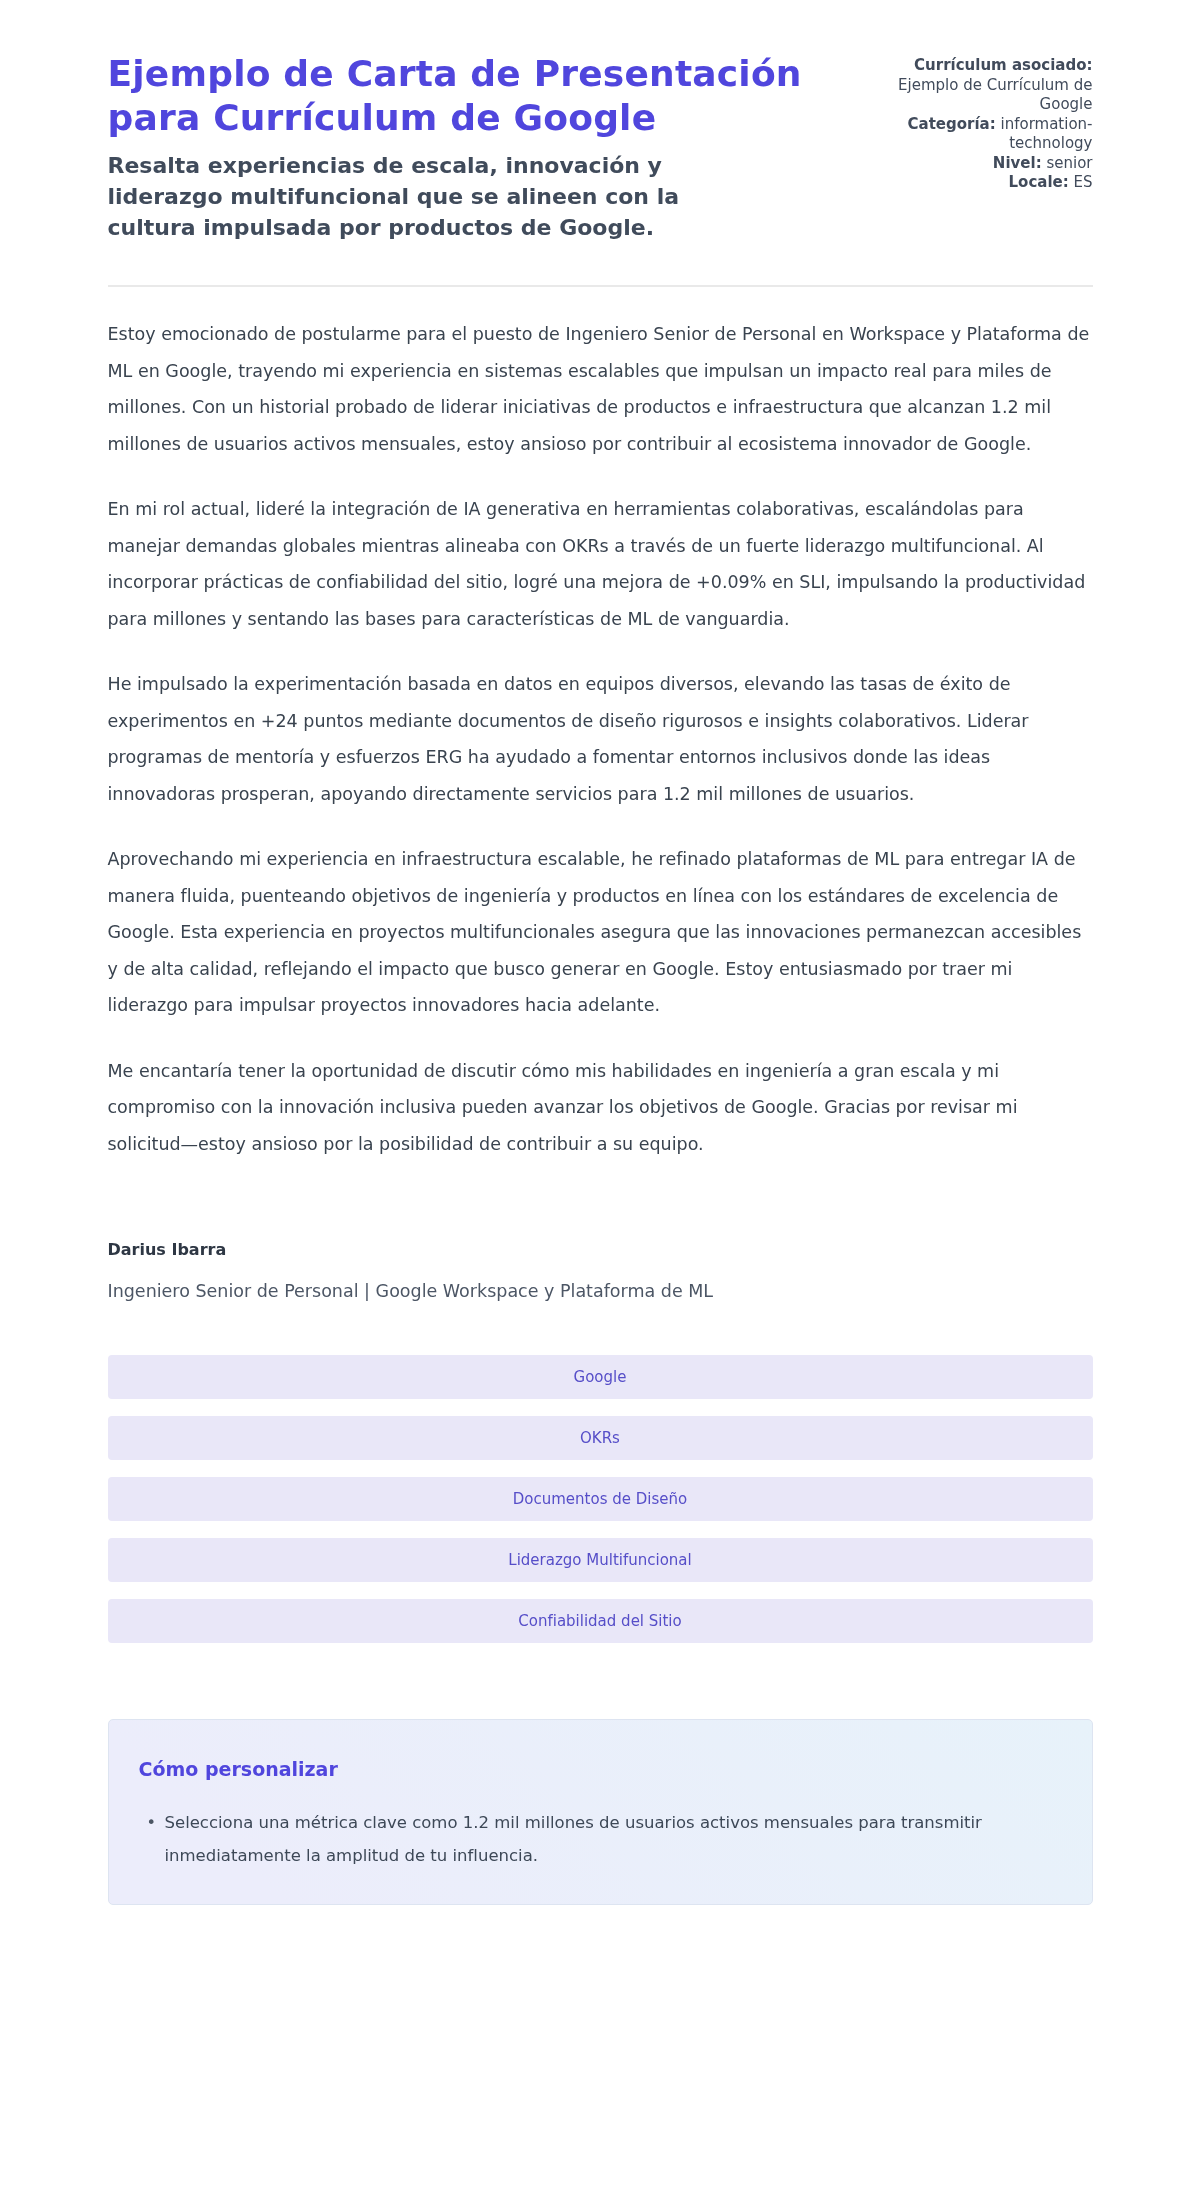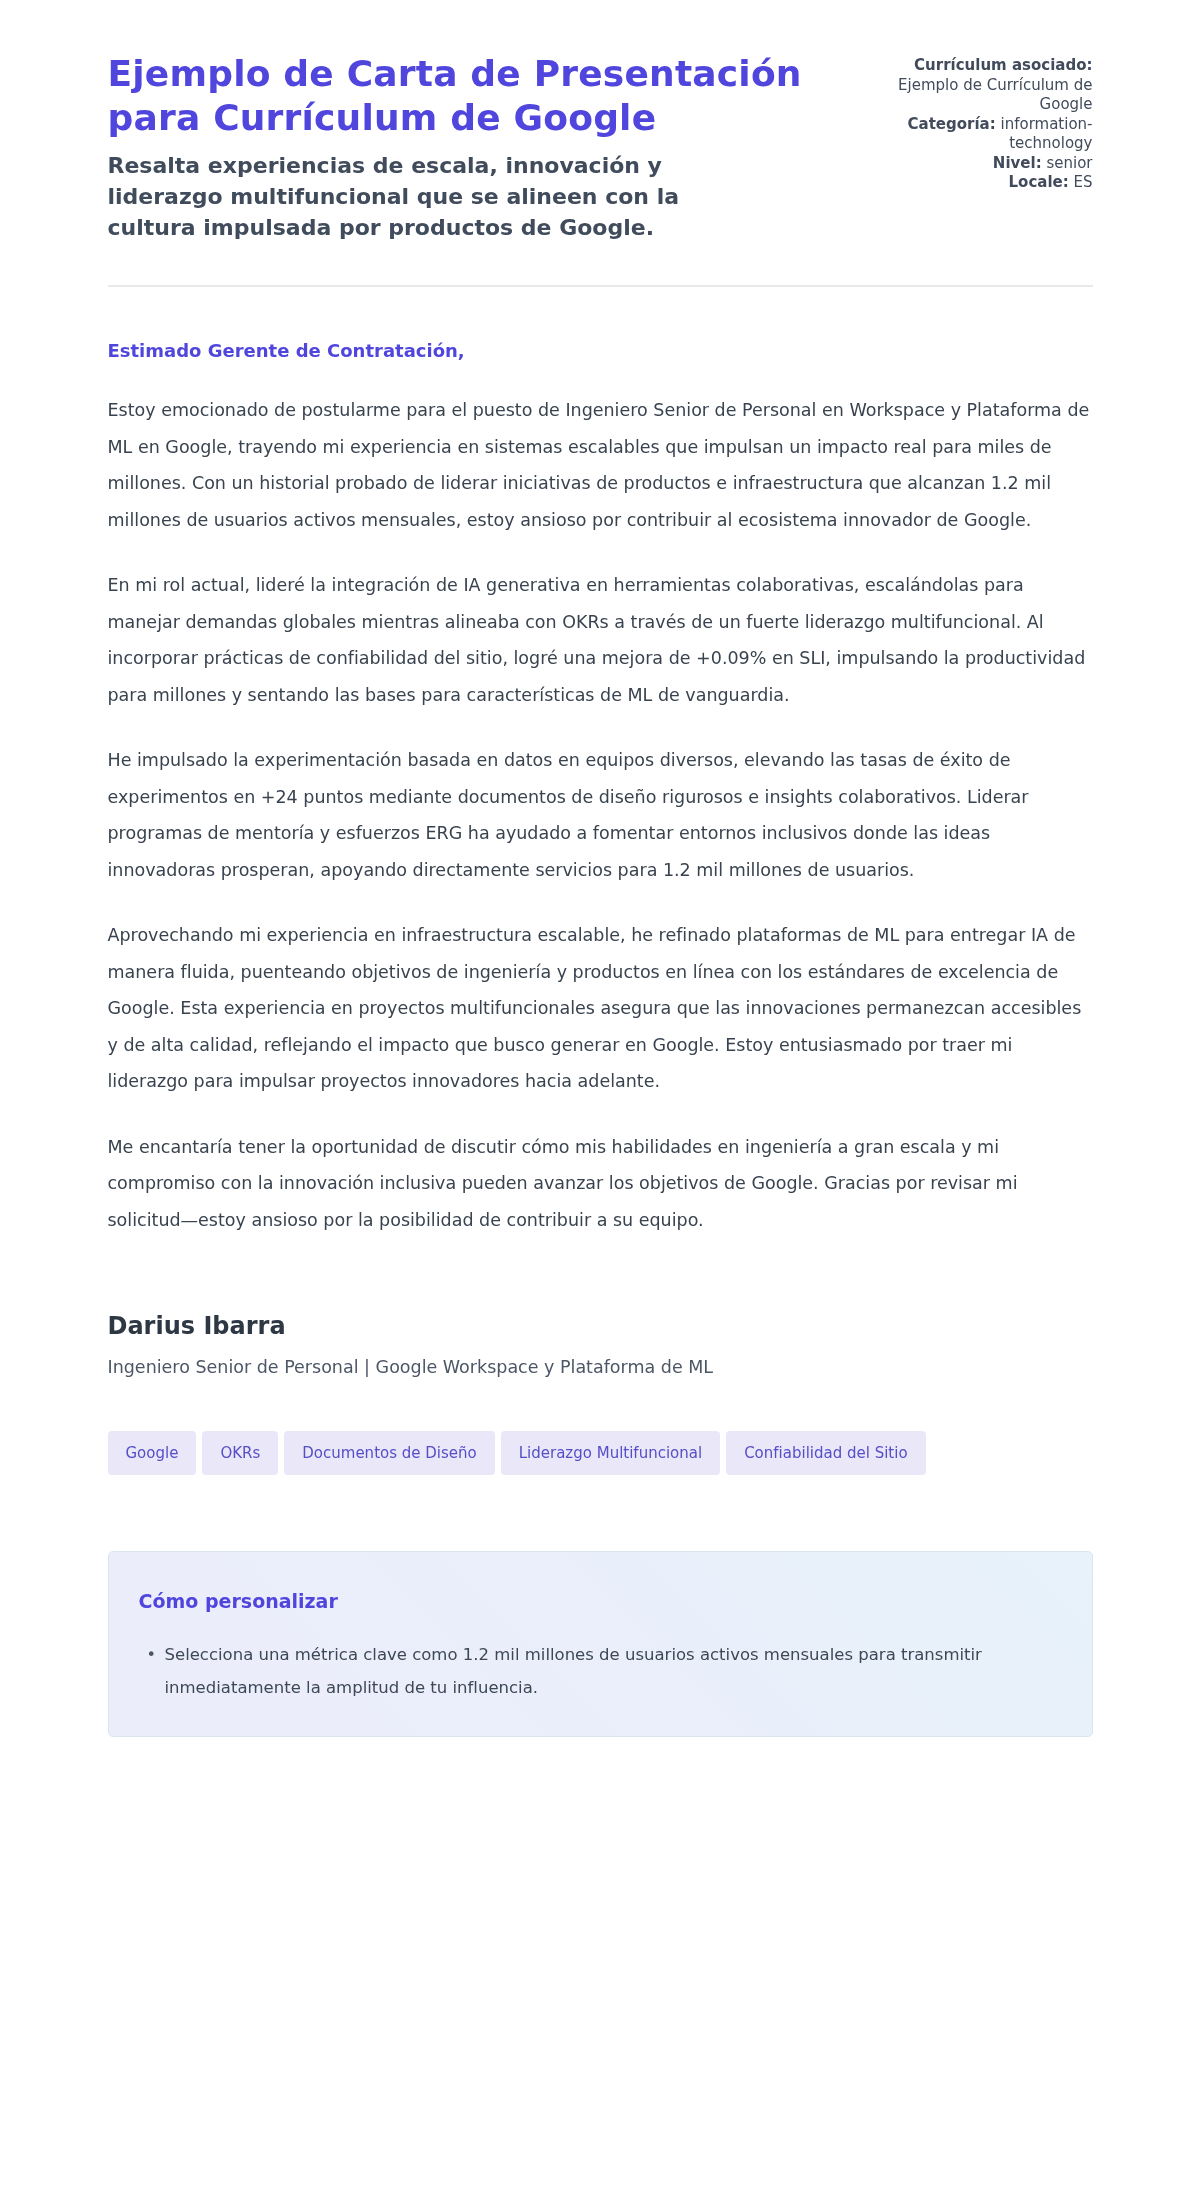--- a/index.html
+++ b/index.html
@@ -72,38 +72,39 @@
   .para {
     margin: 29px 0 0 0;
     font-size: 17.5px;
     line-height: 36.5px;
     color: #39434f;
   }
 
   .signature { margin-top: 76px; }
   .signature-name {
     margin: 0;
-    font-size: 24px;
+    font-size: 16px;
     line-height: 24px;
     font-weight: 700;
     color: #2e3744;
   }
   .signature-role {
     margin: 16px 0 0 0;
     font-size: 17.5px;
     line-height: 26px;
     color: #4c5665;
   }
 
   
   .tags {
     margin-top: 51px;
     display: flex;
     flex-wrap: wrap;
-    gap: 6px;
+    gap: 17px;
+    flex-direction: column;
   }
   .tag-chip {
     display: inline-block;
     background: #e9e7f8;
     color: #564ec8;
     font-size: 15px;
     line-height: 18px;
     padding: 13px 18px;
     border-radius: 4px;
     border: none;
@@ -164,21 +165,20 @@
       <p class="meta-row"><span class="meta-label">Currículum asociado:</span> <span>Ejemplo de Currículum de Google</span></p>
       <p class="meta-row"><span class="meta-label">Categoría:</span> <span>information-technology</span></p>
       <p class="meta-row"><span class="meta-label">Nivel:</span> <span>senior</span></p>
       <p class="meta-row"><span class="meta-label">Locale:</span> <span>ES</span></p>
     </aside>
   </header>
 
   <hr class="divider">
 
   <section>
-    <p class="greeting">Estimado Gerente de Contratación,</p>
     <p class="para">Estoy emocionado de postularme para el puesto de Ingeniero Senior de Personal en Workspace y Plataforma de ML en Google, trayendo mi experiencia en sistemas escalables que impulsan un impacto real para miles de millones. Con un historial probado de liderar iniciativas de productos e infraestructura que alcanzan 1.2 mil millones de usuarios activos mensuales, estoy ansioso por contribuir al ecosistema innovador de Google.</p>
     <p class="para">En mi rol actual, lideré la integración de IA generativa en herramientas colaborativas, escalándolas para manejar demandas globales mientras alineaba con OKRs a través de un fuerte liderazgo multifuncional. Al incorporar prácticas de confiabilidad del sitio, logré una mejora de +0.09% en SLI, impulsando la productividad para millones y sentando las bases para características de ML de vanguardia.</p>
     <p class="para">He impulsado la experimentación basada en datos en equipos diversos, elevando las tasas de éxito de experimentos en +24 puntos mediante documentos de diseño rigurosos e insights colaborativos. Liderar programas de mentoría y esfuerzos ERG ha ayudado a fomentar entornos inclusivos donde las ideas innovadoras prosperan, apoyando directamente servicios para 1.2 mil millones de usuarios.</p>
     <p class="para">Aprovechando mi experiencia en infraestructura escalable, he refinado plataformas de ML para entregar IA de manera fluida, puenteando objetivos de ingeniería y productos en línea con los estándares de excelencia de Google. Esta experiencia en proyectos multifuncionales asegura que las innovaciones permanezcan accesibles y de alta calidad, reflejando el impacto que busco generar en Google. Estoy entusiasmado por traer mi liderazgo para impulsar proyectos innovadores hacia adelante.</p>
     <p class="para">Me encantaría tener la oportunidad de discutir cómo mis habilidades en ingeniería a gran escala y mi compromiso con la innovación inclusiva pueden avanzar los objetivos de Google. Gracias por revisar mi solicitud—estoy ansioso por la posibilidad de contribuir a su equipo.</p>
 
     <div class="signature">
       <p class="signature-name">Darius Ibarra</p>
       <p class="signature-role">Ingeniero Senior de Personal | Google Workspace y Plataforma de ML</p>
     </div>

